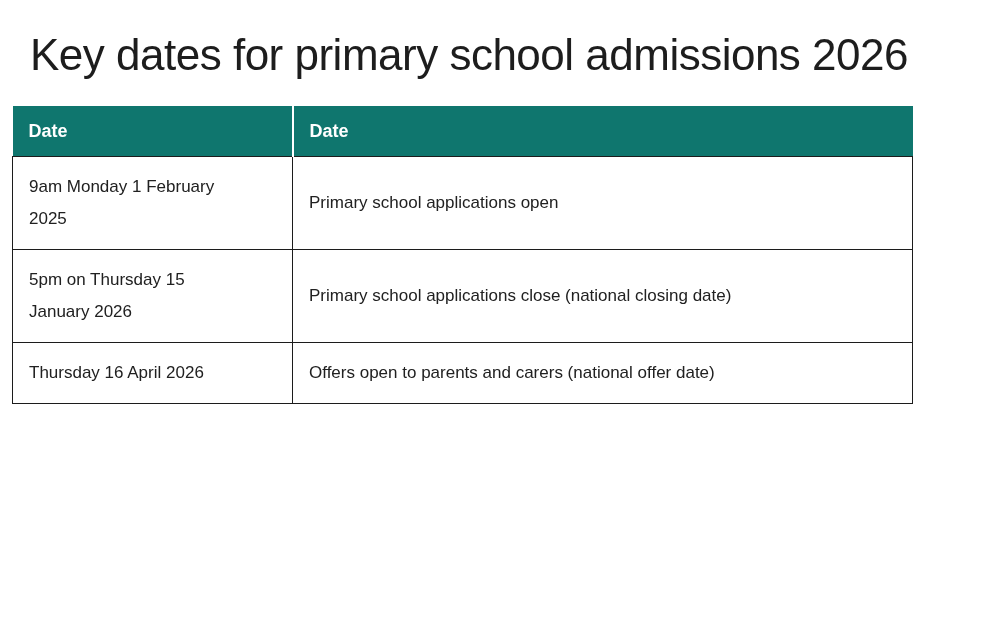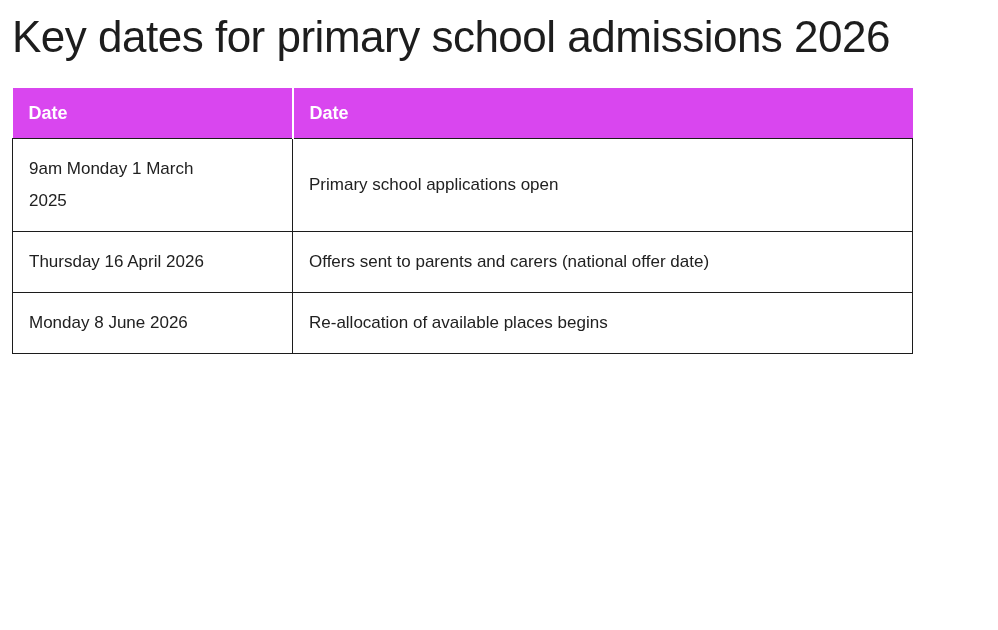--- a/index.html
+++ b/index.html
@@ -12,40 +12,40 @@
     height: 630px;
     font-family: "Liberation Sans", sans-serif;
     color: #212121;
     overflow: hidden;
   }
   .page {
     padding: 0 0 0 12px;
     box-sizing: border-box;
   }
   h1.page-title {
-    margin: 0;
+    margin: 18px;
     padding-top: 10px;
     font-size: 44px;
     line-height: 53px;
     font-weight: 400;
     letter-spacing: -0.5px;
     color: #1d1d1d;
     white-space: nowrap;
   }
   table.key-dates {
     margin-top: 25px;
     width: 900px;
     border-collapse: collapse;
     table-layout: fixed;
   }
   table.key-dates col.col-date  { width: 280px; }
   table.key-dates col.col-event { width: 620px; }
 
   table.key-dates thead th {
-    background: #d946ef;
+    background: #0f766e;
     color: #ffffff;
     font-size: 18px;
     font-weight: 700;
     line-height: 26px;
     text-align: left;
     padding: 12px 16px;
     border: 0;
   }
   table.key-dates thead th.first {
     border-right: 2px solid #ffffff;
@@ -74,28 +74,29 @@
       <col class="col-event">
     </colgroup>
     <thead>
       <tr>
         <th class="first">Date</th>
         <th>Date</th>
       </tr>
     </thead>
     <tbody>
       <tr>
-        <td>9am Monday 1 March
+        <td>9am Monday 1 February
 2025</td>
         <td>Primary school applications open</td>
       </tr>
       <tr>
-        <td>Thursday 16 April 2026</td>
-        <td>Offers sent to parents and carers (national offer date)</td>
+        <td>5pm on Thursday 15
+January 2026</td>
+        <td>Primary school applications close (national closing date)</td>
       </tr>
       <tr>
-        <td>Monday 8 June 2026</td>
-        <td>Re-allocation of available places begins</td>
+        <td>Thursday 16 April 2026</td>
+        <td>Offers open to parents and carers (national offer date)</td>
       </tr>
     </tbody>
   </table>
 
 </div>
 
 </body></html>

